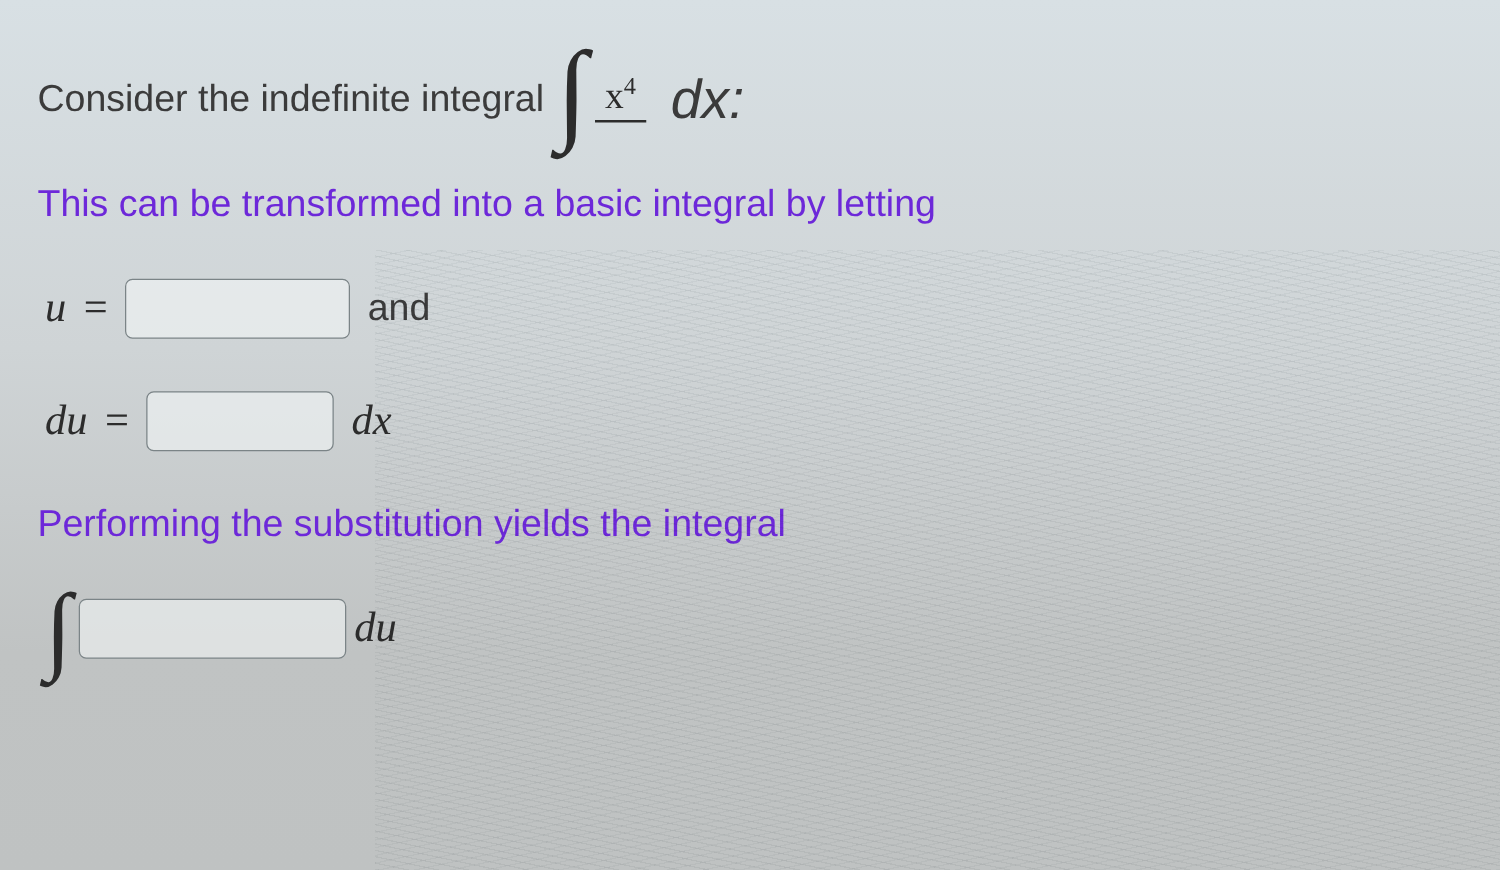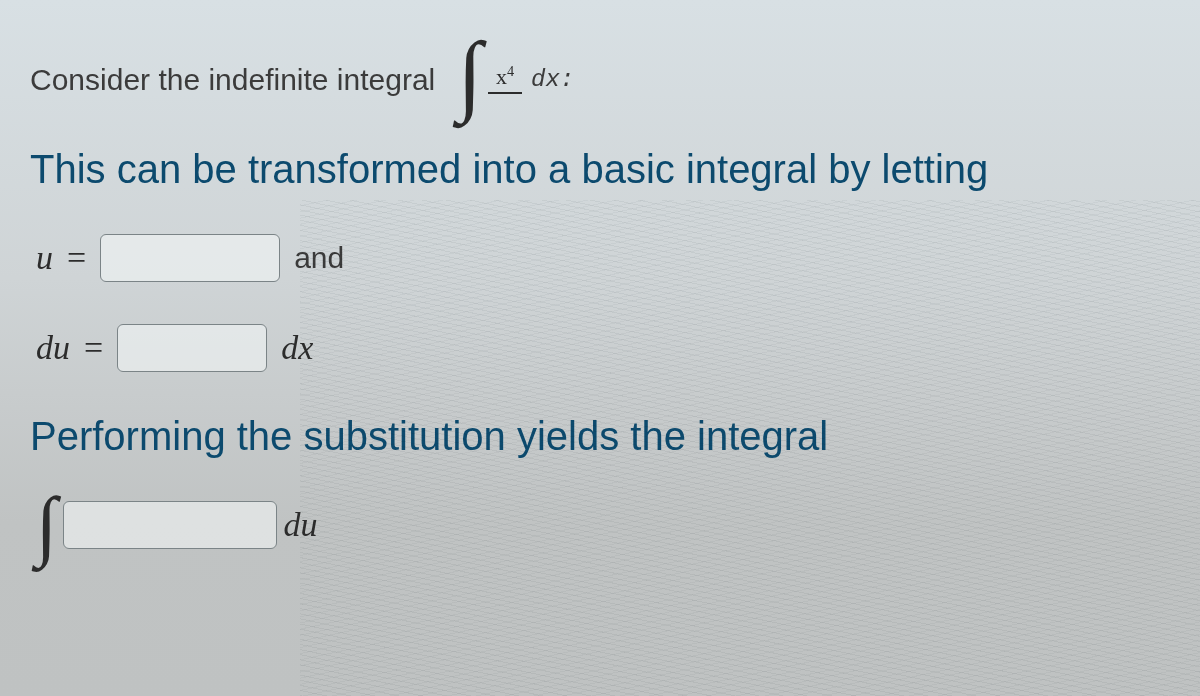--- a/index.html
+++ b/index.html
@@ -23,28 +23,28 @@
   }
   .line1 {
     display: flex;
     align-items: center;
     font-size: 30px;
     color: #3b3b3b;
     margin-bottom: 36px;
     flex-wrap: nowrap;
   }
   .line1 .lead {
-    margin-right: 22px;
+    margin-right: 10px;
     white-space: nowrap;
   }
   .line1 .tail {
-    margin-left: 9px;
-    font-family: Liberation Mono, monospace;
+    margin-left: 20px;
+    font-family: Liberation Sans, sans-serif;
     font-style: italic;
-    font-size: 24px;
+    font-size: 44px;
     white-space: nowrap;
   }
 
   
   .intblock {
     display: flex;
     align-items: center;
     font-family: "Times New Roman", Times, serif;
     color: #2c2c2c;
   }
@@ -52,40 +52,40 @@
     font-size: 90px;
     line-height: 0.7;
     margin-right: 6px;
     position: relative;
     top: -6px;
   }
   .frac {
     display: inline-flex;
     flex-direction: column;
     align-items: center;
-    font-size: 22px;
+    font-size: 30px;
   }
   .frac .num, .frac .den {
     padding: 0 8px;
     white-space: nowrap;
   }
   .frac .bar {
     width: 100%;
     border-top: 2px solid #2c2c2c;
     margin: 2px 0;
   }
   sup {
     font-size: 0.65em;
     vertical-align: super;
     line-height: 0;
   }
 
   .text-row {
-    font-size: 40px;
-    color: #0c4a6e;
+    font-size: 30px;
+    color: #6d28d9;
     margin-bottom: 42px;
   }
 
   
   .eqrow {
     display: flex;
     align-items: center;
     font-family: "Times New Roman", Times, serif;
     font-size: 34px;
     color: #2c2c2c;

